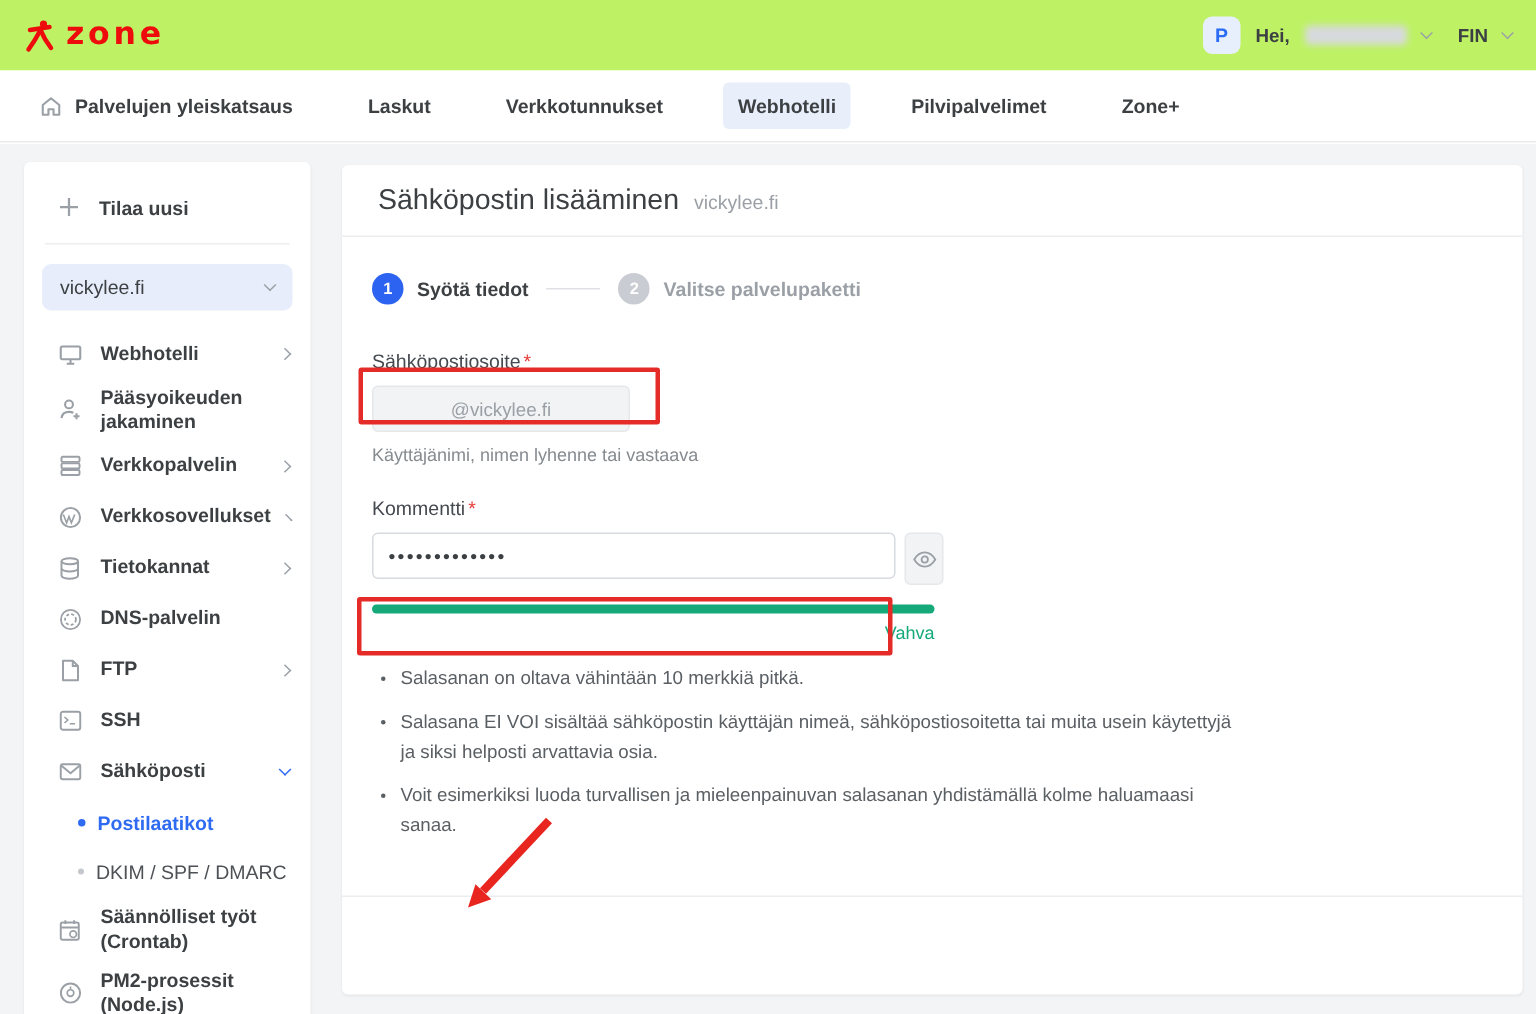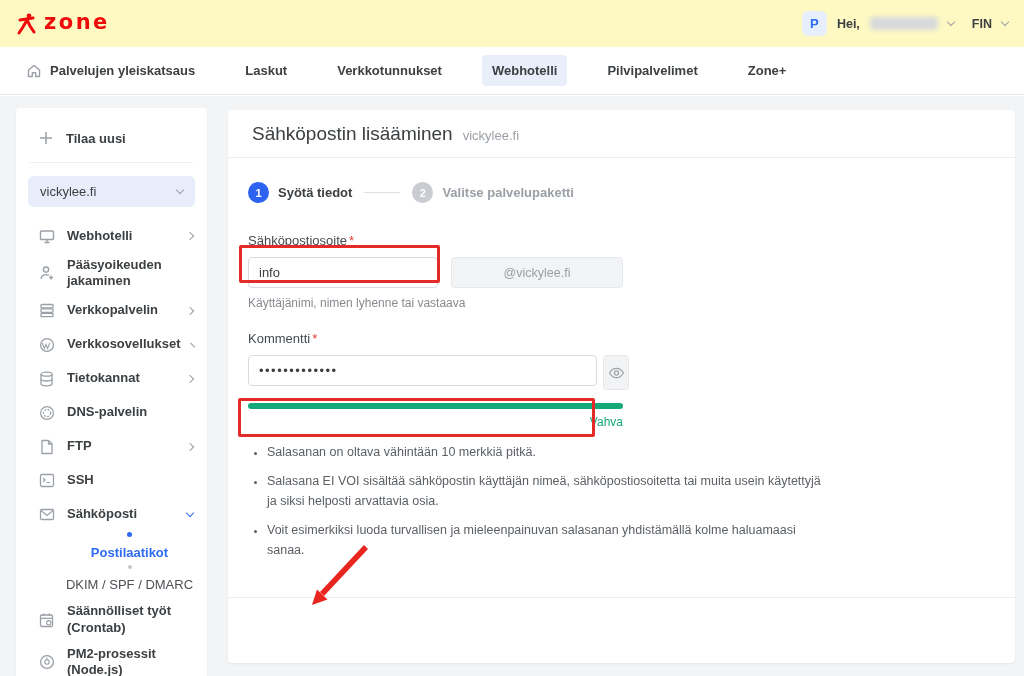--- a/index.html
+++ b/index.html
@@ -3,21 +3,21 @@
 <meta charset="utf-8">
 <style>
   * { margin:0; padding:0; box-sizing:border-box; }
   html,body { width:1024px; height:676px; overflow:hidden; }
   body {
     font-family:"Liberation Sans","DejaVu Sans",sans-serif;
     background:#ffffff; position:relative; color:#3c4043;
     -webkit-font-smoothing:antialiased;
   }
   
-  .topbar { height:47px; display:flex; align-items:center; justify-content:space-between; padding:0 16px; background:#fef9c3; }
+  .topbar { height:47px; display:flex; align-items:center; justify-content:space-between; padding:0 16px; background:#bef264; }
   .brand { display:flex; align-items:center; gap:6px; }
   .brand-word { color:#ee0b0b; font-weight:700; font-size:21px; letter-spacing:2.5px; font-family:"DejaVu Sans",sans-serif; text-transform:lowercase; line-height:1; margin-top:-2px;}
   .user-area { display:flex; align-items:center; gap:10px; }
   .avatar { width:25px; height:25px; border-radius:6px; background:#e7effd; color:#2a6df4; font-weight:700; font-size:13px; display:flex; align-items:center; justify-content:center; cursor:pointer;}
   .greeting { font-size:12.5px; font-weight:700; color:#3c4043; }
   .blur-name { width:68px; height:13px; border-radius:3px; background:#d7d9dd; filter:blur(2.5px); }
   .lang { font-size:12.5px; font-weight:700; color:#3c4043; margin-left:8px;}
   .chev { display:inline-block; width:6px; height:6px; border-right:1.6px solid #9aa0a6; border-bottom:1.6px solid #9aa0a6; }
   .chev.down { transform:rotate(45deg); margin-top:-3px; }
   .chev.right { transform:rotate(-45deg); }
@@ -31,21 +31,21 @@
   .card { background:#fff; border-radius:4px; box-shadow:0 1px 2px rgba(60,64,67,.08); }
   
   .sidebar { position:absolute; left:16px; top:12px; width:191px; height:620px; padding-top:18px; }
   .order-row { display:flex; align-items:flex-end; gap:12px; padding:4px 22px 16px; font-size:13px; font-weight:700; cursor:pointer;}
   .sb-divider { border-top:1px solid #eceef0; margin:0 14px; }
   .domain-select { margin:13px 12px 6px; height:31px; background:#e8edfb; border-radius:6px; display:flex; align-items:center; justify-content:space-between; padding:0 12px; font-size:13px; color:#3c4043; cursor:pointer;}
   .sb-list { padding-top:6px; }
   .sb-item { display:flex; align-items:center; gap:12px; padding:0 14px 0 22px; min-height:34px; font-size:13px; font-weight:700; color:#3c4043; cursor:pointer;}
   .sb-item .icon { width:17px; display:flex; justify-content:center; color:#9aa0a6; flex:none;}
   .sb-item .lbl { flex:1; line-height:1.25; padding:4px 0;}
-  .sb-sub { display:flex; align-items:center; gap:8px; padding-left:36px; min-height:33px; font-size:13px; cursor:pointer;flex-direction:column;}
+  .sb-sub { display:flex; align-items:center; gap:8px; padding-left:36px; min-height:33px; font-size:13px; cursor:pointer;}
   .sb-sub .dot { width:5px; height:5px; border-radius:50%; flex:none;}
   .sb-sub.active { color:#2f6bf2; font-weight:700;}
   .sb-sub.active .dot { background:#2f6bf2;}
   .sb-sub.idle { color:#4d5156; }
   .sb-sub.idle .dot { background:#c4c7cc; width:4px; height:4px;}
   
   .main-card { position:absolute; left:228px; top:14px; width:787px; height:553px; display:flex; flex-direction:column; }
   .card-header { padding:13px 24px 12px; border-bottom:1px solid #ebedef; display:flex; align-items:baseline; gap:10px; }
   .card-title { font-size:19px; font-weight:500; color:#3c4043; }
   .card-subtitle { font-size:13px; color:#9aa0a6; }
@@ -293,21 +293,20 @@
           <span class="step-circle">2</span>
           <span class="step-label">Valitse palvelupaketti</span>
         </div>
       </div>
 
       <div class="field">
         <div class="field-label">
           <span>Sähköpostiosoite</span><span class="req">*</span>
         </div>
         <div class="email-row">
-          <input class="text-input email-input" type="text" value="info" style="">
           <div class="domain-box">@vickylee.fi</div>
         </div>
         <div class="helper">Käyttäjänimi, nimen lyhenne tai vastaava</div>
       </div>
 
 
       <div class="field" style="margin-bottom:0;">
         <div class="field-label">
           <span>Kommentti</span><span class="req">*</span>
         </div>

